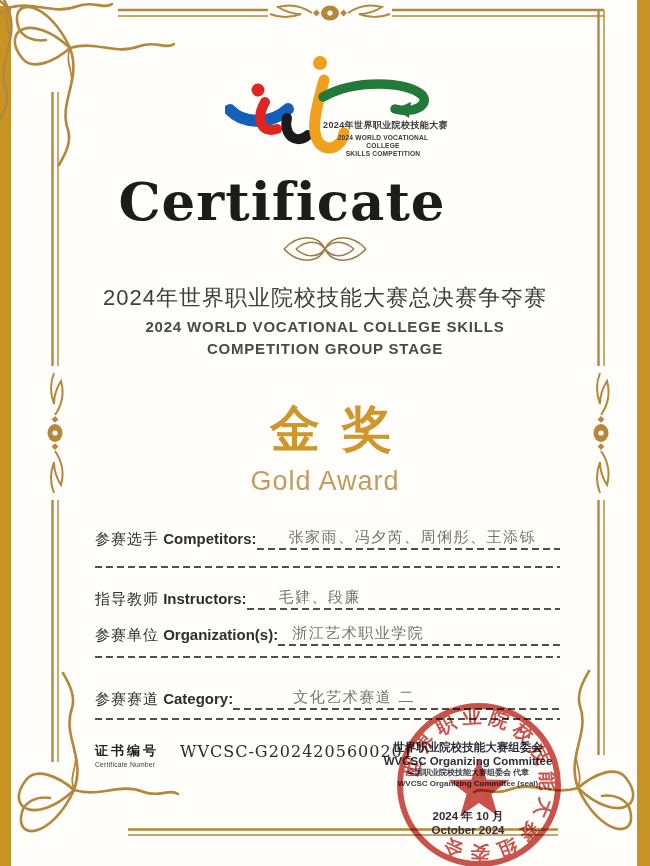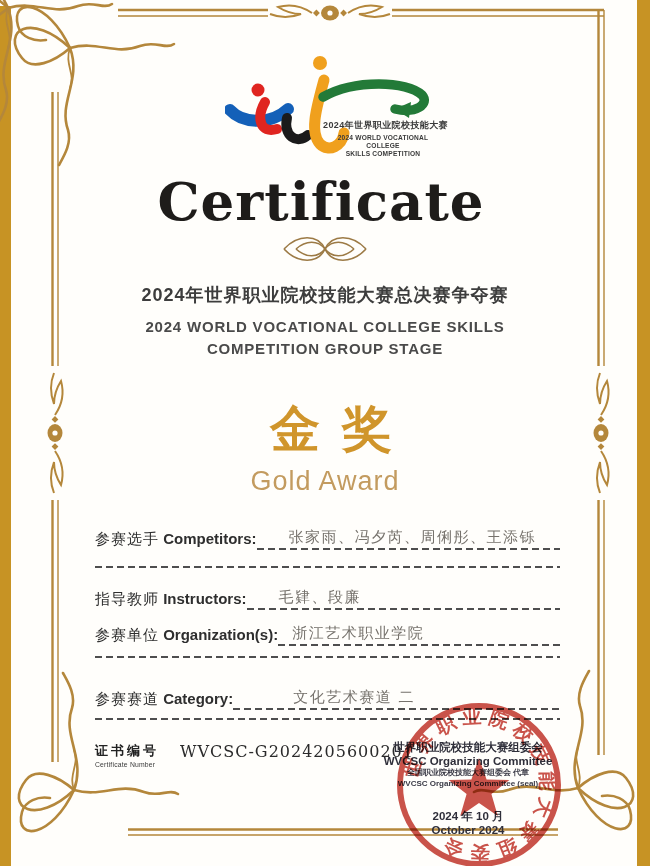--- a/index.html
+++ b/index.html
@@ -9,25 +9,25 @@
     font-family:"Liberation Sans",sans-serif;
   }
   .abs{position:absolute;}
   
   .logo-text{position:absolute;left:323px;top:119px;width:120px;text-align:center;color:#3a3a3a;}
   .logo-cn{font-size:9px;font-weight:bold;letter-spacing:.4px;white-space:nowrap;}
   .logo-en{font-size:6.6px;font-weight:bold;margin-top:2px;line-height:8px;letter-spacing:.2px;}
   .cert-title{
     position:absolute;left:0;top:170px;width:564px;text-align:center;
     font-family:"DejaVu Serif","Liberation Serif",serif;
-    font-size:53px;font-weight:600;color:#1e1c1a;letter-spacing:1px;padding-left:39px;
+    font-size:53px;font-weight:600;color:#1e1c1a;letter-spacing:1px;
   }
   .event-cn{
     position:absolute;left:0;top:283px;width:650px;text-align:center;
-    font-size:18px;font-weight:bold;color:#3d3d3d;letter-spacing:1px;
+    font-size:22px;font-weight:normal;color:#3d3d3d;letter-spacing:1px;
   }
   .event-en{
     position:absolute;left:0;top:316px;width:650px;text-align:center;
     font-size:15px;font-weight:bold;color:#4a4a4a;letter-spacing:.8px;line-height:22px;
   }
   
   .award-cn{
     position:absolute;left:0;top:396px;width:650px;text-align:center;
     font-size:50px;font-weight:bold;color:#d0952b;letter-spacing:22px;padding-left:34px;box-sizing:border-box;
   }

